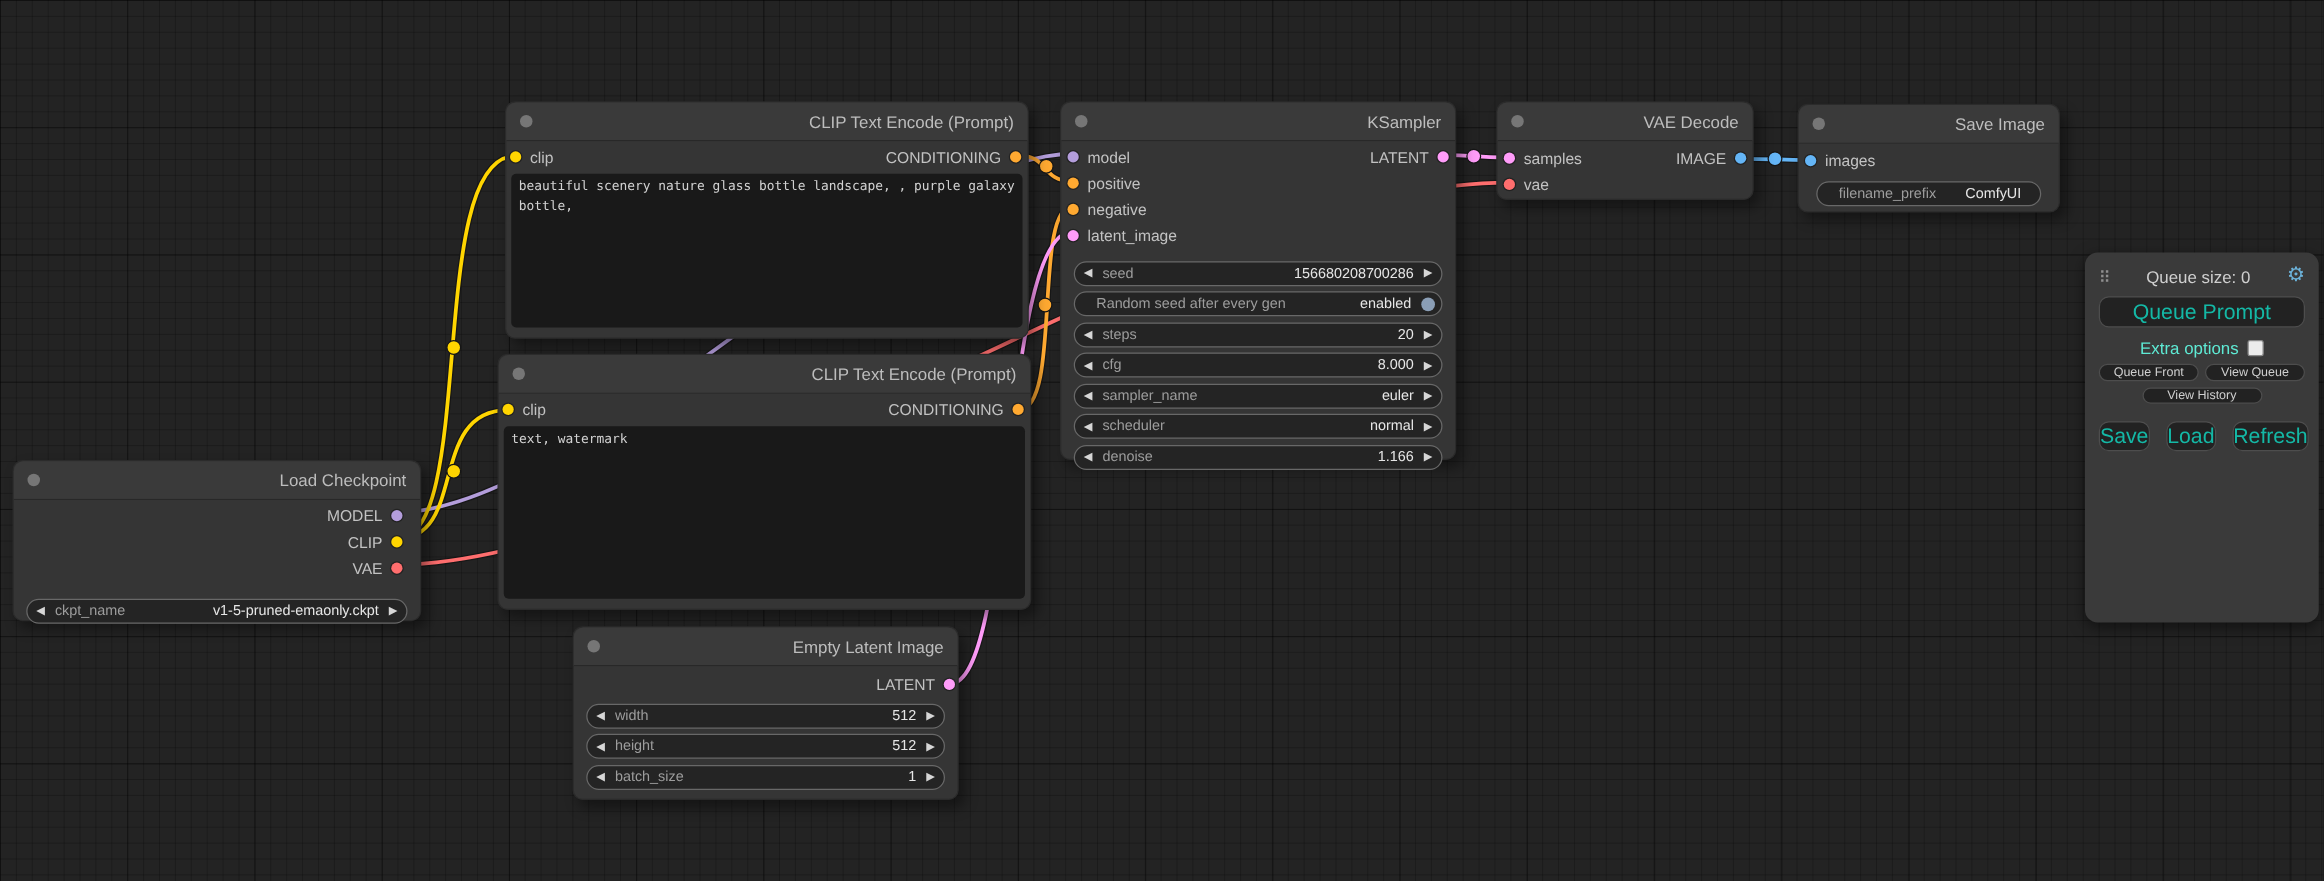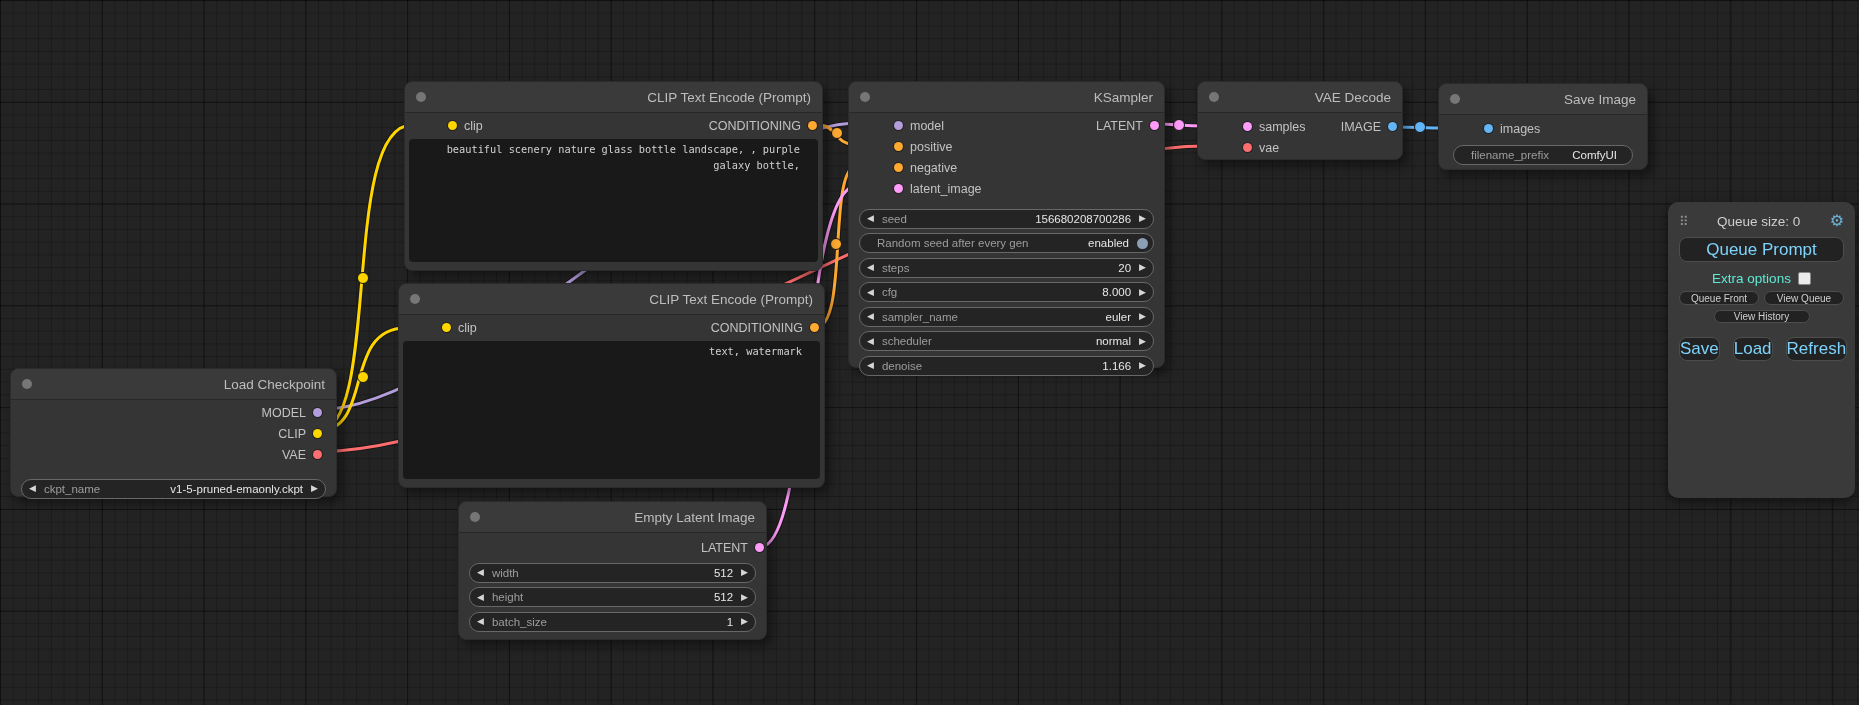--- a/index.html
+++ b/index.html
@@ -20,54 +20,54 @@
     border-radius:8px;box-shadow:5px 6px 10px rgba(0,0,0,.4);
     color:#c6c6c6;box-sizing:border-box;display:flex;flex-direction:column;
   }
   .ntitle{
     height:30px;min-height:30px;display:flex;align-items:center;gap:9px;
     padding:0 11px;font-size:13.5px;color:#bdbdbd;border-bottom:1px solid #282828;
     background:#3a3a3a;border-radius:8px 8px 0 0;justify-content:space-between;
   }
   .tdot{width:10px;height:10px;border-radius:50%;background:#767676;flex:0 0 auto;}
   .rows{padding-top:2px;}
-  .prow{height:21px;display:flex;font-size:12.5px;color:#c2c2c2;margin-left:40px;}
+  .prow{height:21px;display:flex;font-size:12.5px;color:#c2c2c2;}
   .prow.in{justify-content:flex-start;padding-left:5px;}
   .prow.out{justify-content:flex-end;padding-right:5px;}
   .prow.inout{justify-content:space-between;padding:0 5px;}
   .pside{display:flex;align-items:center;gap:7px;}
   .pdot{width:9px;height:9px;border-radius:50%;flex:0 0 auto;box-shadow:0 0 0 1px rgba(0,0,0,.35);}
   .widgets{padding:0 10px;}
   .widget{
     height:18px;margin-top:4.5px;border:1px solid #686868;border-radius:10px;
     background:#242424;display:flex;align-items:center;font-size:11.5px;padding:0 7px;
   }
   .warrow{color:#d6d6d6;font-size:9px;line-height:1;}
   .wlabel{color:#9d9d9d;margin-left:8px;white-space:nowrap;}
   .wvalue{margin-left:auto;color:#e6e6e6;margin-right:8px;white-space:nowrap;}
   .widget.noarrow .wlabel{margin-left:10px;}
   .togglecircle{width:11px;height:11px;border-radius:50%;background:var(--c-toggle);margin-right:-2px;flex:0 0 auto;}
   .prompt{
     flex:1;margin:3px 4px 8px;background:#191919;border-radius:4px;
     font-family:"DejaVu Sans Mono",monospace;font-size:10.3px;line-height:1.55;
-    color:#d2d2d2;padding:3px 18px;white-space:pre-wrap;overflow:hidden;text-align:right;
+    color:#d2d2d2;padding:3px 6px;white-space:pre-wrap;overflow:hidden;
   }
   
   #queue{
     position:absolute;z-index:3;left:1668px;top:202px;width:187px;height:296px;
     background:#3a3a3a;border-radius:10px;box-shadow:0 4px 12px rgba(0,0,0,.5);
     box-sizing:border-box;padding:0 11px;color:#cfcfcf;
   }
   .qheader{margin-top:9px;height:20px;display:flex;align-items:center;justify-content:space-between;}
   .qsize{font-size:13.5px;color:#cfcfcf;}
   .qhandle{color:#8f8f8f;font-size:13px;letter-spacing:-1px;cursor:move;}
   .qgear{color:var(--c-gear);font-size:16px;line-height:1;}
   .qbtn{
     display:flex;align-items:center;justify-content:center;background:#222;
-    border:1px solid #4d4d4d;border-radius:8px;color:#7dd3fc;box-sizing:border-box;cursor:pointer;
+    border:1px solid #4d4d4d;border-radius:8px;color:#14b8a6;box-sizing:border-box;cursor:pointer;
   }
   .qbig{height:24px;font-size:17px;}
   #queue-prompt{margin-top:6px;height:25px;font-size:17px;}
   .extra{margin-top:9px;display:flex;align-items:center;justify-content:center;gap:7px;font-size:13.5px;color:#5eead4;}
   .checkbox{width:13px;height:13px;background:#ececec;border:1px solid #8a8a8a;border-radius:2px;box-sizing:border-box;}
   .qsmallrow{margin-top:5px;display:flex;gap:5px;}
   .qsmall{height:14px;font-size:10px;border-radius:7px;flex:1;color:#cfcfcf;}
   .qhistoryrow{margin-top:5px;display:flex;justify-content:center;}
   #view-history{width:96px;height:13px;font-size:10px;border-radius:7px;color:#cfcfcf;}
   .qstack{margin-top:14px;display:flex;flex-direction:row;gap:13px;}

